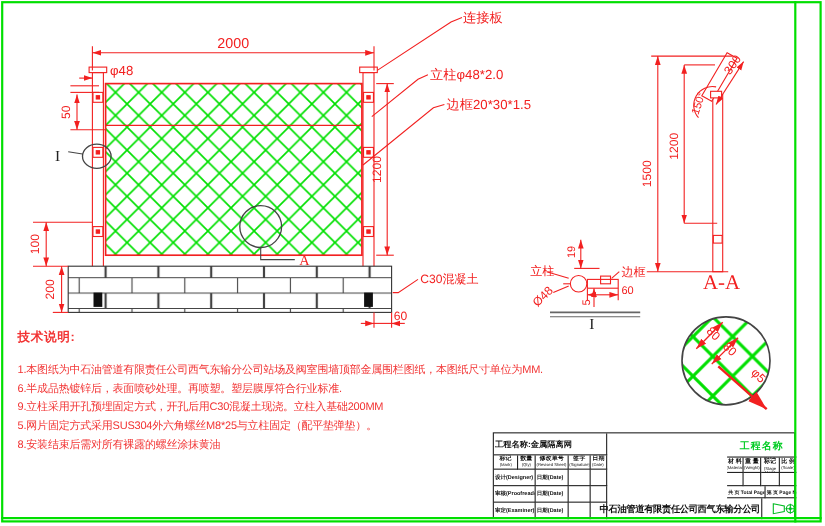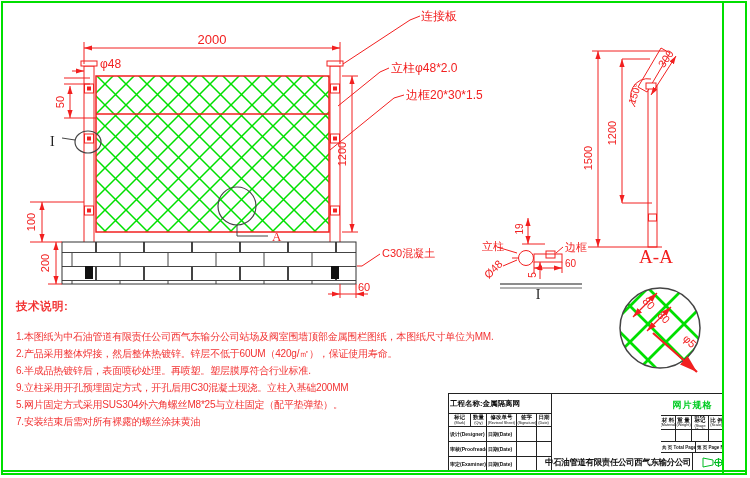--- a/index.html
+++ b/index.html
@@ -210,34 +210,33 @@
       </g>
       <text x="646" y="306" text-anchor="middle" font-size="11" class="rtxt" transform="rotate(45 646 306)">80</text>
       <text x="661" y="320" text-anchor="middle" font-size="11" class="rtxt" transform="rotate(45 661 320)">80</text>
       <text x="687" y="344" text-anchor="middle" font-size="11" class="rtxt" transform="rotate(45 687 344)">φ5</text>
     </g>
   </svg>
 
   <div id="notes">
     <div class="nt">技术说明:</div>
     <div class="nl">1.本图纸为中石油管道有限责任公司西气东输分公司站场及阀室围墙顶部金属围栏图纸，本图纸尺寸单位为MM.</div>
-    <div class="nl">2.产品采用整体焊接，然后整体热镀锌。锌层不低于60UM（420g/㎡），保证使用寿命。</div>
     <div class="nl">6.半成品热镀锌后，表面喷砂处理。再喷塑。塑层膜厚符合行业标准.</div>
     <div class="nl">9.立柱采用开孔预埋固定方式，开孔后用C30混凝土现浇。立柱入基础200MM</div>
     <div class="nl">5.网片固定方式采用SUS304外六角螺丝M8*25与立柱固定（配平垫弹垫）。</div>
-    <div class="nl">7.安装结束后需对所有裸露的螺丝涂抹黄油</div>
+    <div class="nl">8.安装结束后需对所有裸露的螺丝涂抹黄油</div>
   </div>
 
   <div id="tb">
 
     <div class="cell" style="left:0;top:0;width:103px;height:20px;">
       <div class="rowtxt" style="font-size:7.5px;line-height:20px;">工程名称:金属隔离网</div>
     </div>
     <div class="cell nob" style="left:212px;top:0;width:63px;height:22px;">
-      <div class="gn" style="font-size:9px;font-weight:bold;text-align:center;line-height:22px;letter-spacing:1px;">网片规格</div>
+      <div class="gn" style="font-size:9px;font-weight:bold;text-align:center;line-height:22px;letter-spacing:1px;">工程名称</div>
     </div>
 
     <div class="cell" style="left:0;top:20px;width:22px;height:13px;">
       <div class="twoLine">
           <span class="zh">标记</span>
           <span class="en">(Mark)</span>
         </div>
     </div>
     <div class="cell" style="left:22px;top:20px;width:16px;height:13px;">
       <div class="twoLine">

